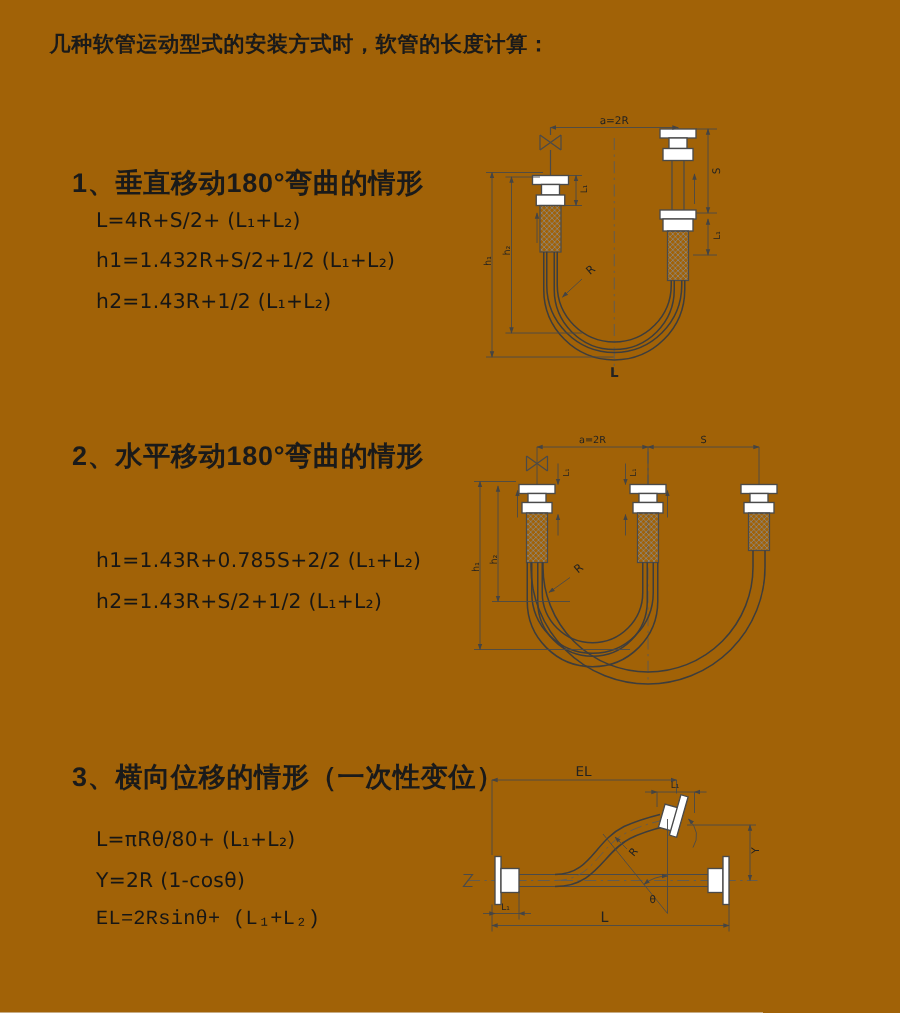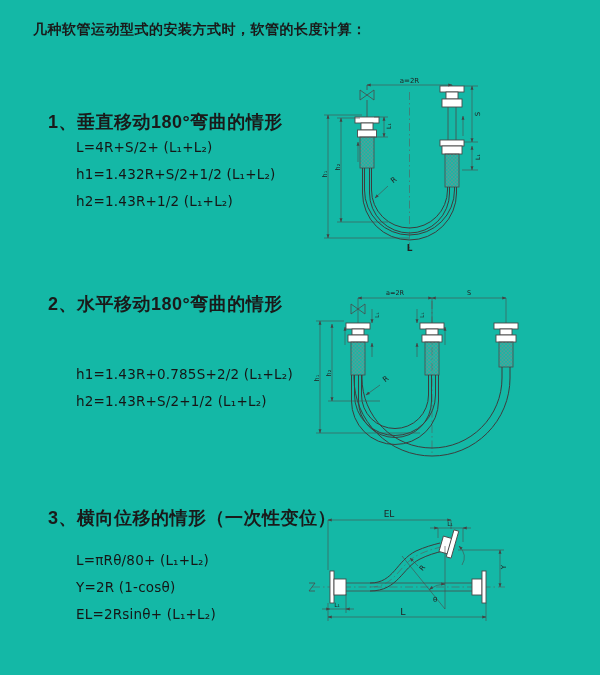--- a/index.html
+++ b/index.html
@@ -1,29 +1,29 @@
 <!DOCTYPE html>
 <html><head>
 <meta charset="utf-8">
 <style>
   html,body{margin:0;padding:0;background:#e8e8e8;}
   .page{
-    position:relative;width:600px;height:675px;background:#14b8a6;
+    position:relative;width:600px;height:675px;background:#a16207;
     font-family:"Liberation Sans",sans-serif;color:#1f1f1f;overflow:hidden;
   }
   .title{
     position:absolute;left:33px;top:21px;font-size:14px;font-weight:600;
     letter-spacing:0.5px;color:#1a1a1a;
   }
   .sec-heading{
     position:absolute;font-size:18px;font-weight:600;color:#1a1a1a;letter-spacing:0.5px;
   }
   .formula{
     position:absolute;left:64px;font-size:13.5px;color:#161616;
-    font-family:"DejaVu Sans",sans-serif;letter-spacing:0.2px;white-space:nowrap;margin-left:12px;
+    font-family:"DejaVu Sans",sans-serif;letter-spacing:0.2px;white-space:nowrap;
   }
   svg{position:absolute;overflow:visible;}
   svg text{font-family:"DejaVu Sans",sans-serif;fill:#222;}
   .dwg{stroke:#4a4a4a;stroke-width:0.8;fill:none;}
   .dwg-thick{stroke:#3d3d3d;stroke-width:1;fill:none;}
   .fit{stroke:#4a4a4a;stroke-width:0.9;fill:#ffffff;}
   .cl{stroke:#5a5a5a;stroke-width:0.6;fill:none;stroke-dasharray:8 3 1.5 3;}
   .dim{stroke:#4a4a4a;stroke-width:0.6;fill:none;}
 </style>
 </head>
@@ -191,21 +191,21 @@
       <line class="dim" x1="135" y1="62" x2="135" y2="44" marker-end="url(#ar2)"></line>
 
       <line class="dim" x1="70" y1="102" x2="56" y2="112" marker-end="url(#ar2)"></line>
       <text x="74" y="100" font-size="7.5" transform="rotate(-40 74 98)">R</text>
     </g>
   </svg>
 
   <div class="sec-heading" style="left:48px;top:506px;">3、横向位移的情形（一次性变位）</div>
   <div class="formula" style="top:552px;">L=πRθ/80+ (L₁+L₂)</div>
   <div class="formula" style="top:579px;">Y=2R (1-cosθ)</div>
-  <div class="formula" style="top:606px;">EL=2Rsinθ+ (L₁+L₂)</div>
+  <div class="formula" style="top:606px;font-family:Liberation Mono, monospace;">EL=2Rsinθ+ (L₁+L₂)</div>
 
   <svg style="left:300px;top:502px;" width="270" height="155" viewBox="0 0 270 155">
     <defs>
       <marker id="ar3" viewBox="0 0 10 10" refX="9" refY="5" markerWidth="7" markerHeight="7" orient="auto-start-reverse">
         <path d="M0,1.5 L10,5 L0,8.5 z" fill="#444"></path>
       </marker>
     </defs>
 
     <line class="cl" x1="12" y1="85" x2="205" y2="85"></line>
     <path class="dwg" d="M9,81 H15 L9,89 H15"></path>

